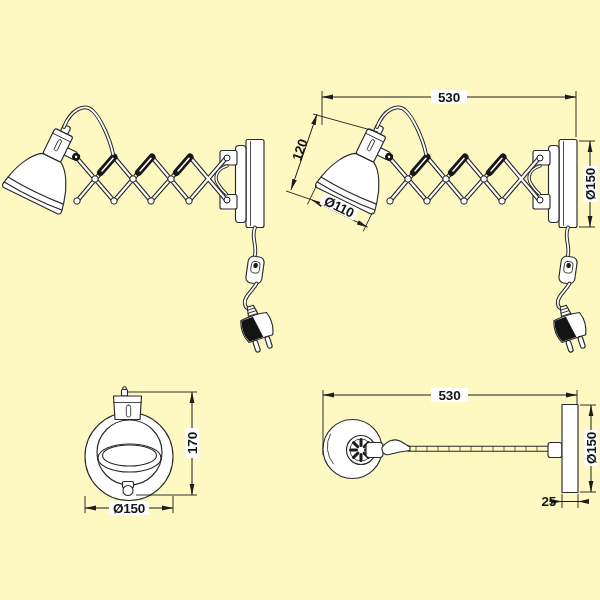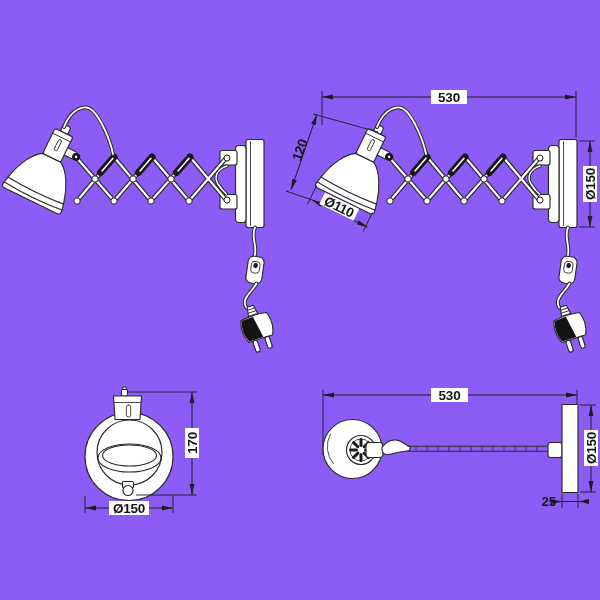--- a/index.html
+++ b/index.html
@@ -1,16 +1,16 @@
 <!DOCTYPE html>
 <html><head>
 <meta charset="utf-8">
 <style>
   html,body{margin:0;padding:0;background:#ffffff;}
-  .stage{width:600px;height:600px;position:relative;background:#8b5cf6;overflow:hidden;}
+  .stage{width:600px;height:600px;position:relative;background:#fef9c3;overflow:hidden;}
   svg{display:block;}
   .ln   {stroke:#2a2a2a;stroke-width:1.1;fill:none;stroke-linecap:round;stroke-linejoin:round;}
   .thin {stroke:#2a2a2a;stroke-width:.85;fill:none;stroke-linecap:round;}
   .fw   {fill:#ffffff;stroke:#2a2a2a;stroke-width:1.15;stroke-linejoin:round;}
   .dblo {stroke:#262626;stroke-width:4.4;fill:none;stroke-linecap:round;stroke-linejoin:round;}
   .dbli {stroke:#ffffff;stroke-width:2.2;fill:none;stroke-linecap:round;stroke-linejoin:round;}
   .cordo{stroke:#2a2a2a;stroke-width:3.8;fill:none;stroke-linecap:round;}
   .cordi{stroke:#ffffff;stroke-width:1.8;fill:none;stroke-linecap:round;}
   .piv  {fill:#ffffff;stroke:#222222;stroke-width:1;}
   .slv  {stroke:#171717;stroke-width:7;stroke-linecap:round;fill:none;}

